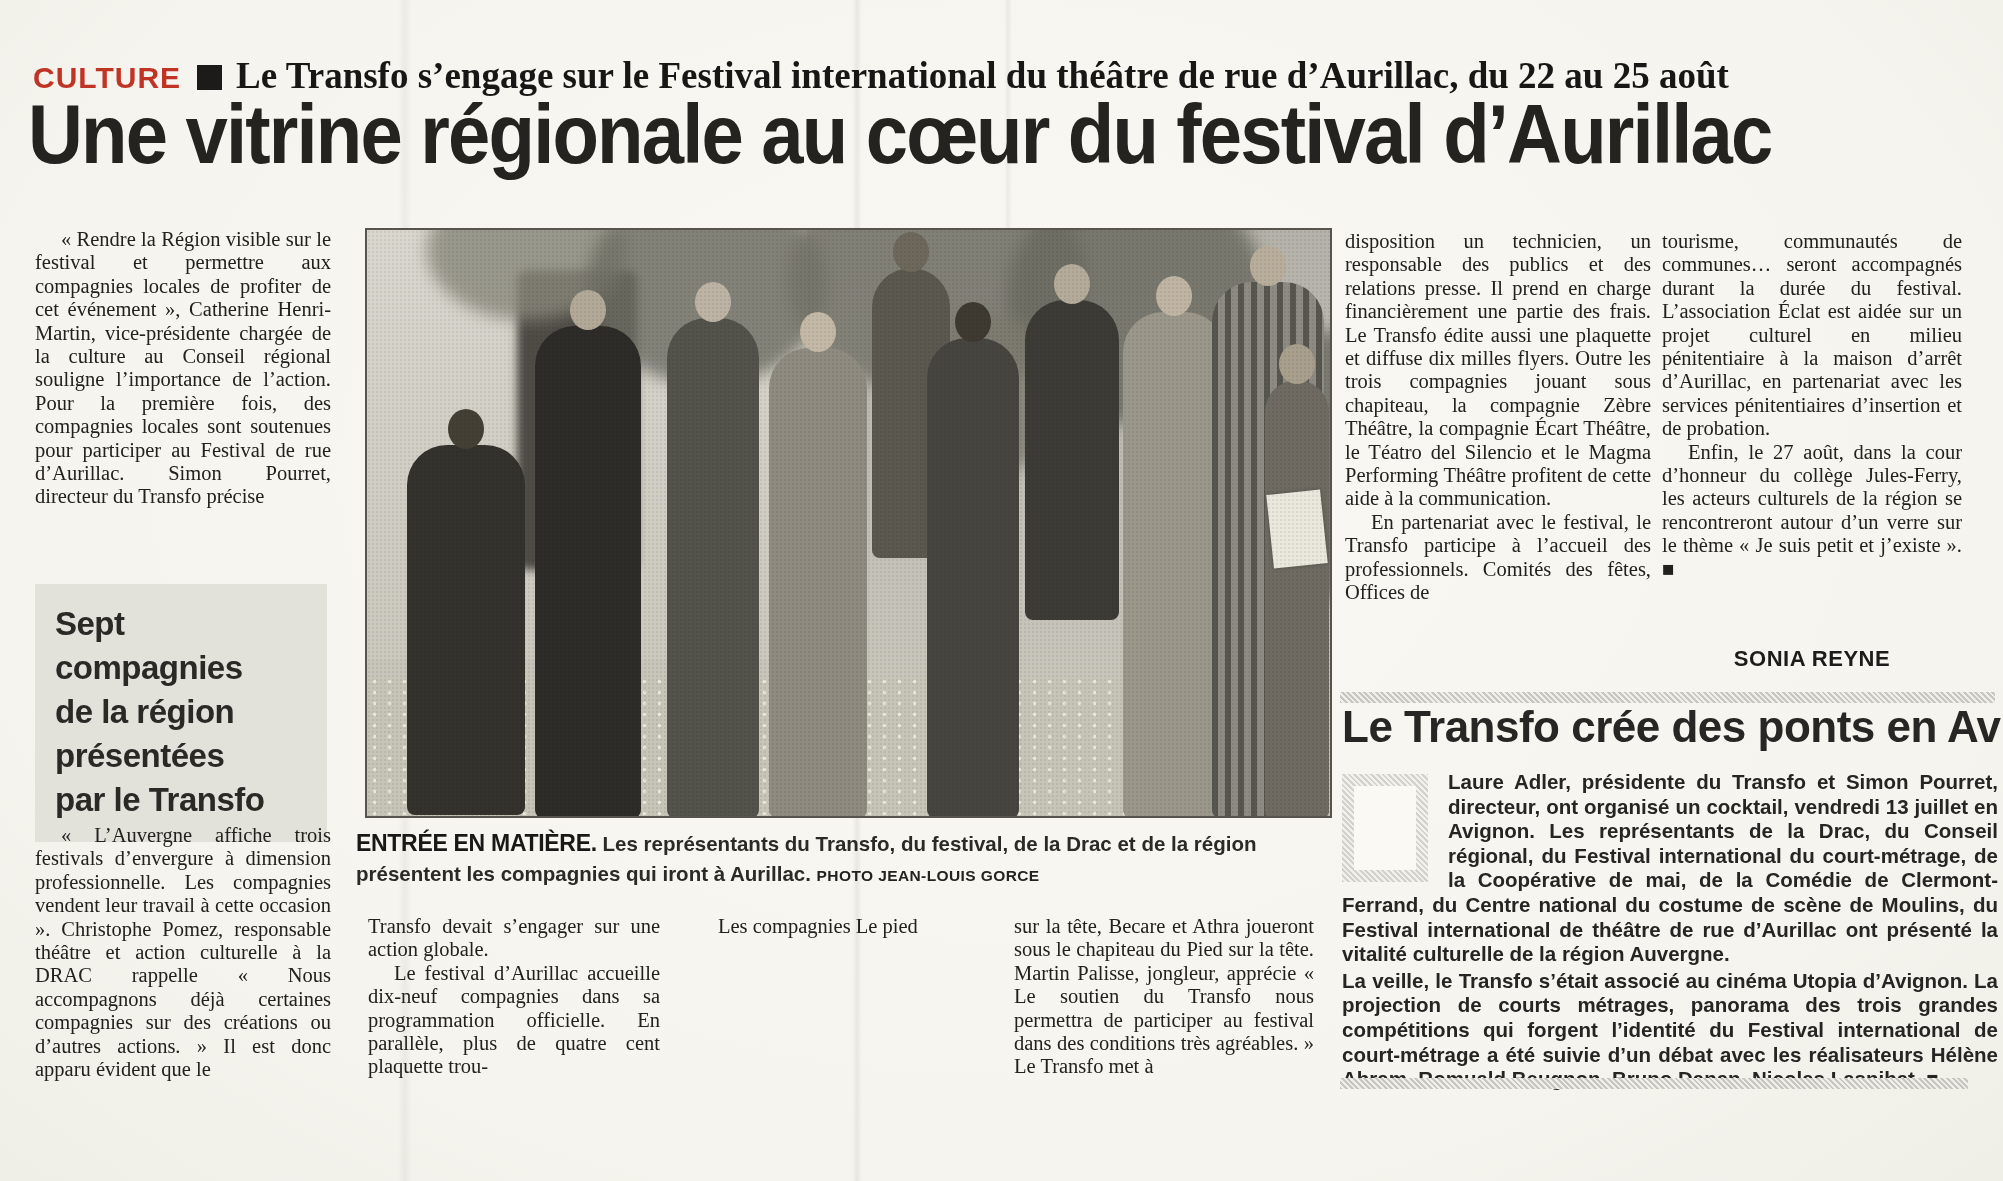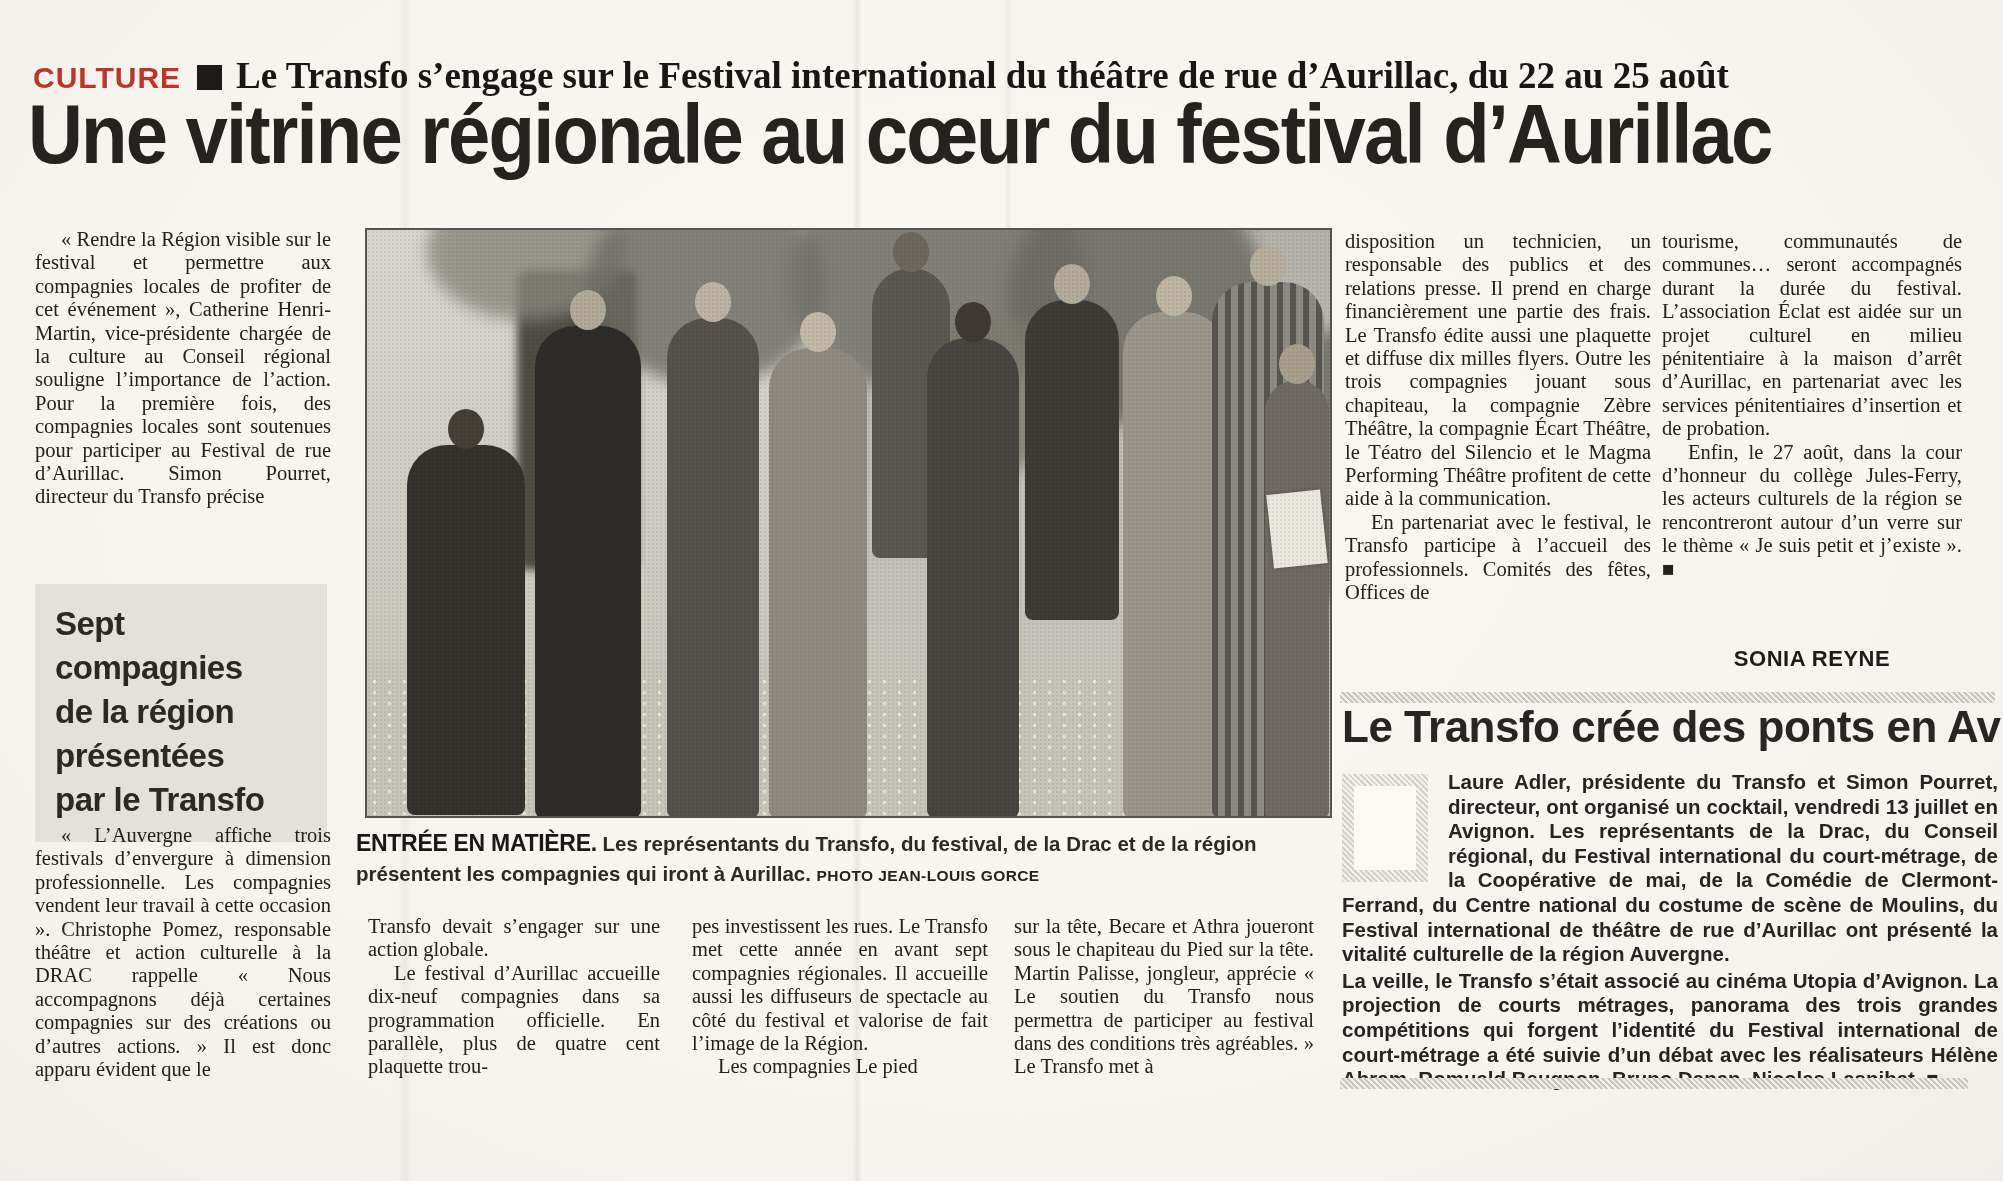--- a/index.html
+++ b/index.html
@@ -186,21 +186,20 @@
     <span class="cap-lead">ENTRÉE EN MATIÈRE.</span>
     <span class="cap-text">Les représentants du Transfo, du festival, de la Drac et de la région présentent les compagnies qui iront à Aurillac.</span>
     <span class="cap-credit">PHOTO JEAN-LOUIS GORCE</span>
   </div>
 
   <div class="body bcol1">
     <p>Transfo devait s’engager sur une action globale.</p>
     <p class="indent">Le festival d’Aurillac accueille dix-neuf compagnies dans sa programmation officielle. En parallèle, plus de quatre cent plaquette trou-</p>
   </div>
   <div class="body bcol2">
-    <p>pes investissent les rues. Le Transfo met cette année en avant sept compagnies régionales. Il accueille aussi les diffuseurs de spectacle au côté du festival et valorise de fait l’image de la Région.</p>
     <p class="indent">Les compagnies Le pied</p>
   </div>
   <div class="body bcol3">
     <p>sur la tête, Becare et Athra joueront sous le chapiteau du Pied sur la tête. Martin Palisse, jongleur, apprécie « Le soutien du Transfo nous permettra de participer au festival dans des conditions très agréables. » Le Transfo met à</p>
   </div>
 
   <div class="body rcolA">
     <p>disposition un technicien, un responsable des publics et des relations presse. Il prend en charge financièrement une partie des frais. Le Transfo édite aussi une plaquette et diffuse dix milles flyers. Outre les trois compagnies jouant sous chapiteau, la compagnie Zèbre Théâtre, la compagnie Écart Théâtre, le Téatro del Silencio et le Magma Performing Théâtre profitent de cette aide à la communication.</p>
     <p class="indent">En partenariat avec le festival, le Transfo participe à l’accueil des professionnels. Comités des fêtes, Offices de</p>
   </div>

